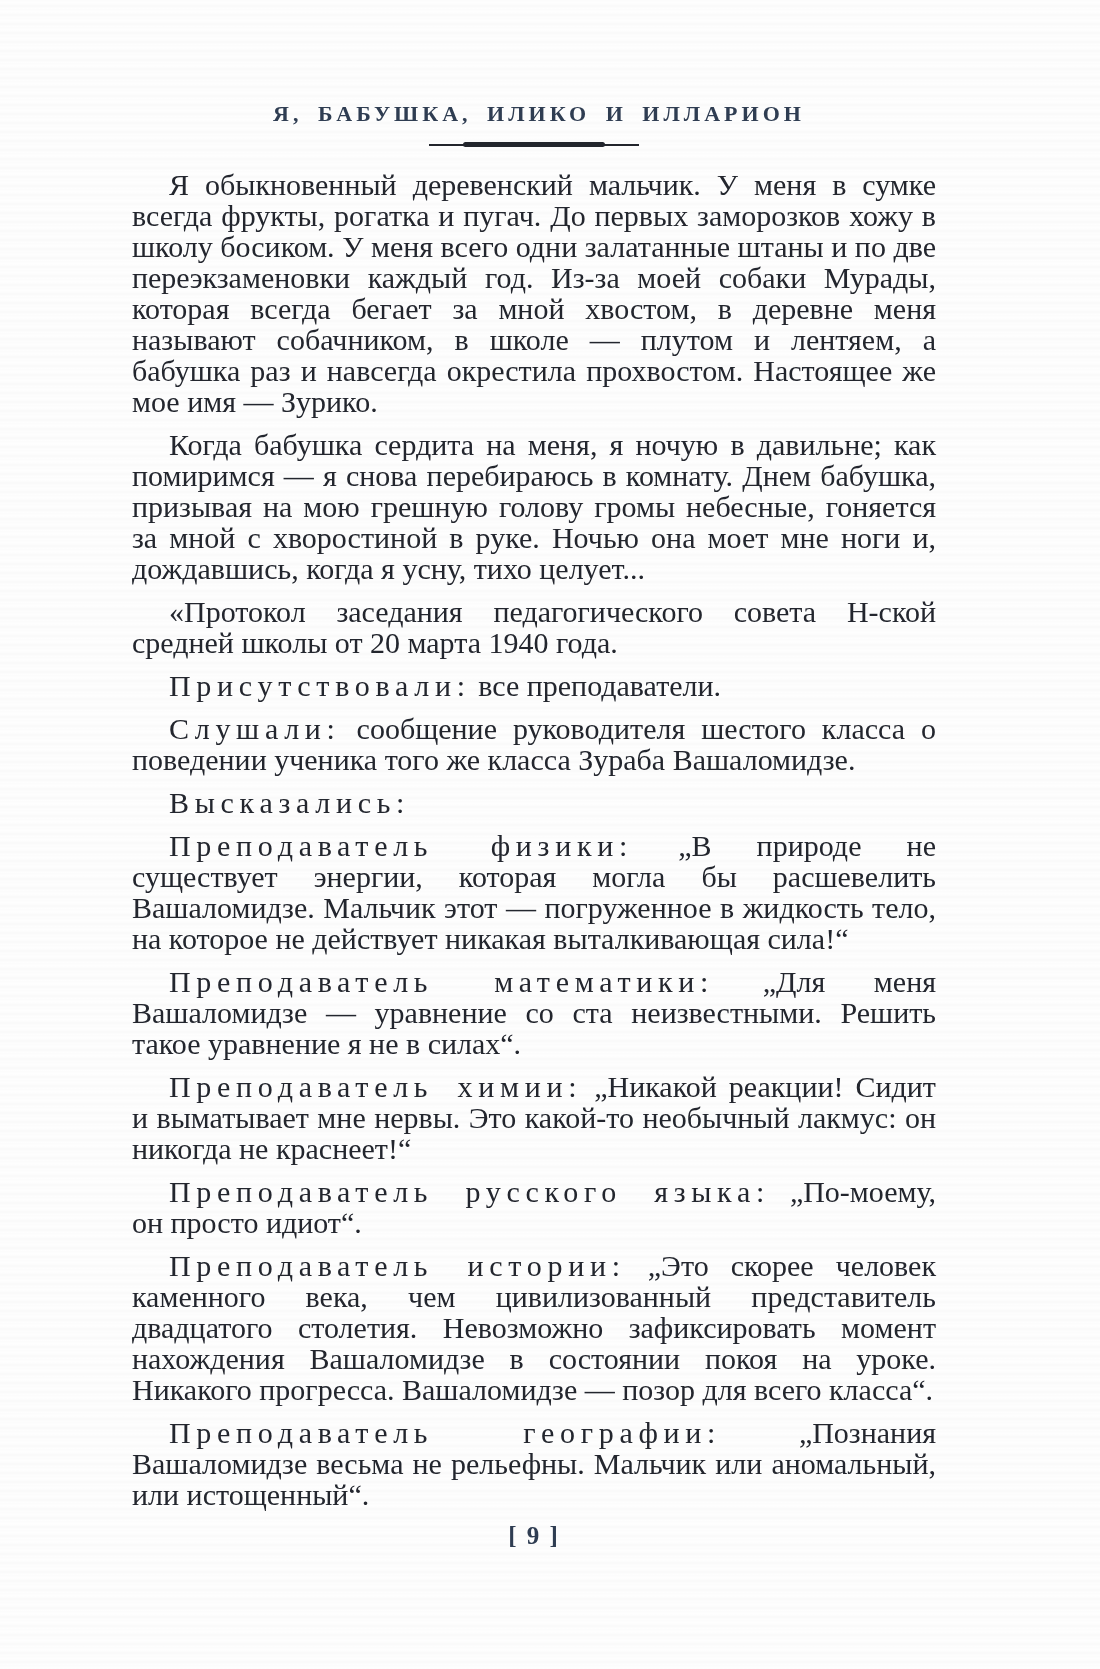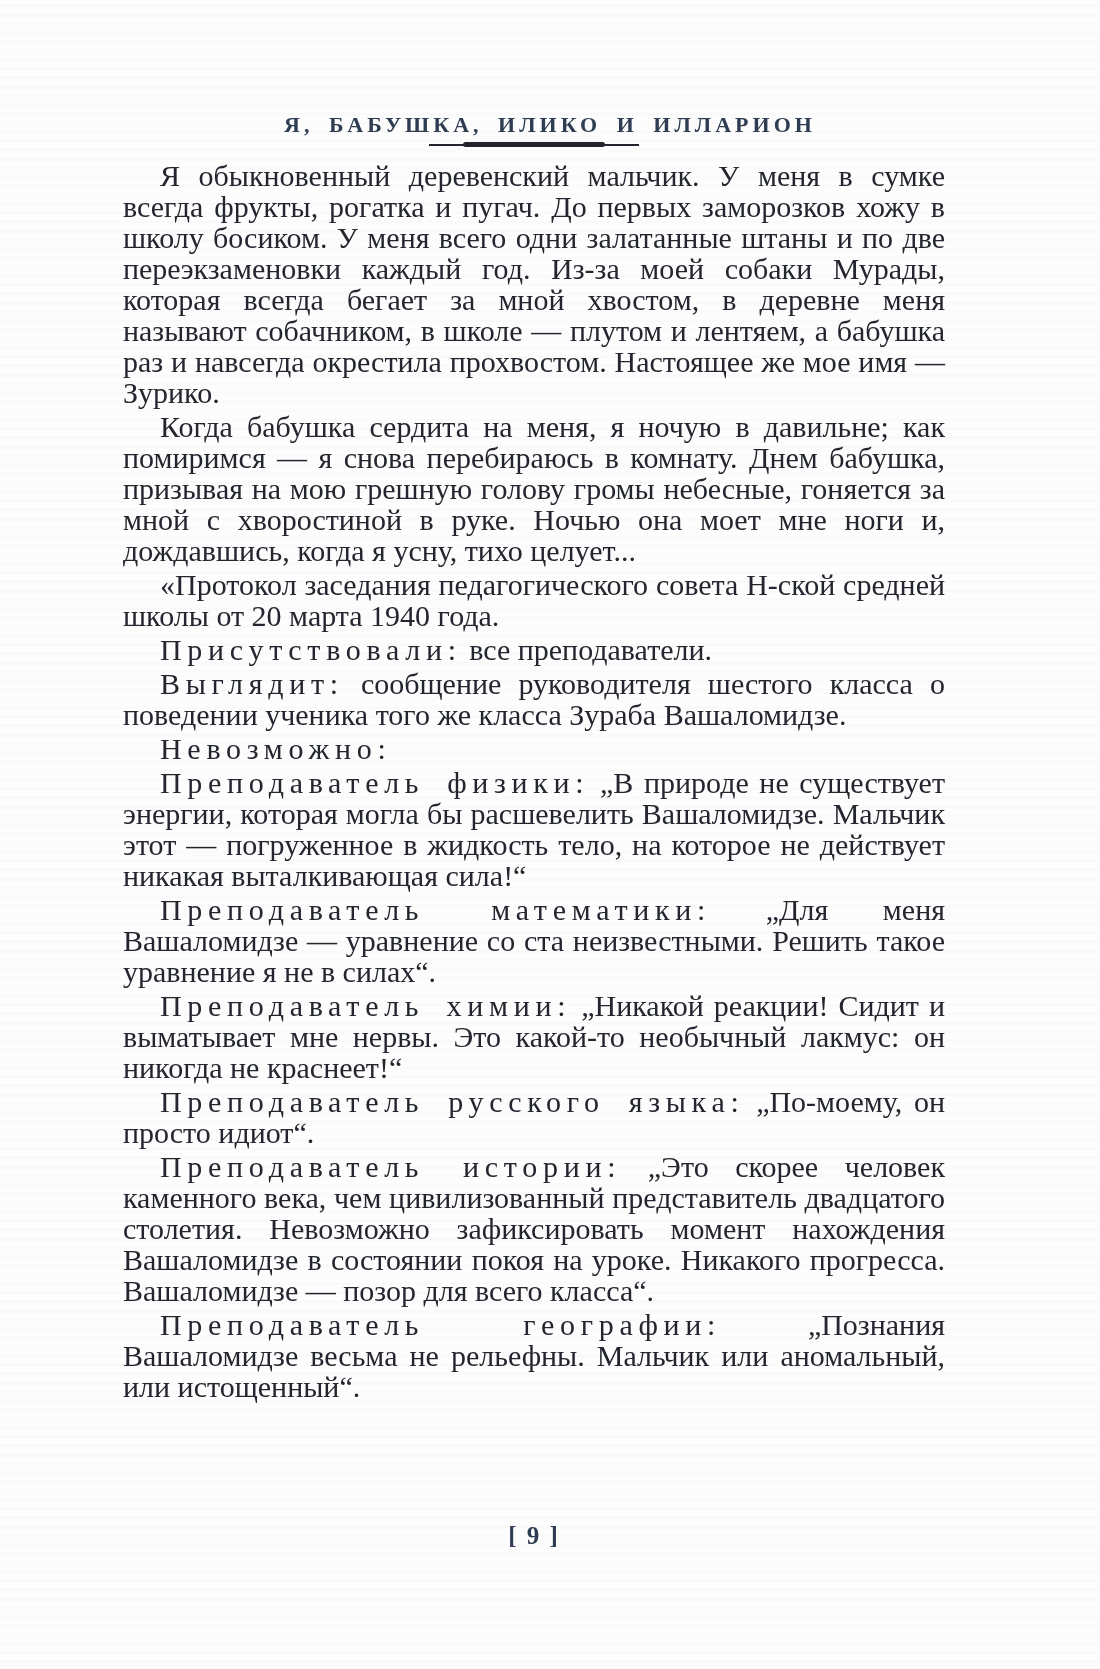--- a/index.html
+++ b/index.html
@@ -21,21 +21,21 @@
       repeating-linear-gradient(180deg,
         rgba(0,0,0,0.012) 0px, rgba(0,0,0,0.0) 3px,
         rgba(0,0,0,0.018) 6px, rgba(0,0,0,0.0) 9px),
       #fefefe;
   }
   .chapter-title {
     position: absolute;
     top: 96px;
     left: 120px;
     width: 828px;
-    margin: 16px;
+    margin: 5px;
     text-align: center;
     font-family: "Liberation Serif", serif;
     font-size: 22px;
     font-weight: bold;
     letter-spacing: 4px;
     word-spacing: 6px;
     color: var(--title_ink, #2f3d52);
   }
   .chapter-divider {
     position: absolute;
@@ -61,21 +61,21 @@
     position: absolute;
     top: 157px;
     left: 120px;
     width: 828px;
     color: var(--body_ink, #23262e);
     font-size: 30px;
     line-height: 31px;
     text-align: justify;
   }
   .body-text p {
-    margin: 3px;
+    margin: 12px;
     padding: 0;
     text-indent: 37px;
   }
   .body-text .spaced {
     letter-spacing: 0.19em;
     word-spacing: 0.22em;
   }
   .page-folio {
     position: absolute;
     top: 1522px;
@@ -97,22 +97,22 @@
   <div class="chapter-divider">
     <span class="thin-line"></span>
     <span class="thick-line"></span>
   </div>
 
   <div class="body-text" id="paragraphs">
       <p><span>Я обыкновенный деревенский мальчик. У меня в сумке всегда фрукты, рогатка и пугач. До первых заморозков хожу в школу босиком. У меня всего одни залатанные штаны и по две переэкзаменовки каждый год. Из-за моей собаки Мурады, которая всегда бегает за мной хвостом, в деревне меня называют собачником, в школе — плутом и лентяем, а бабушка раз и навсегда окрестила прохвостом. Настоящее же мое имя — Зурико.</span></p>
       <p><span>Когда бабушка сердита на меня, я ночую в давильне; как помиримся — я снова перебираюсь в комнату. Днем бабушка, призывая на мою грешную голову громы небесные, гоняется за мной с хворостиной в руке. Ночью она моет мне ноги и, дождавшись, когда я усну, тихо целует...</span></p>
       <p><span>«Протокол заседания педагогического совета Н-ской средней школы от 20 марта 1940 года.</span></p>
       <p><span class="spaced">Присутствовали:</span><span> все преподаватели.</span></p>
-      <p><span class="spaced">Выглядит:</span><span> сообщение руководителя шестого класса о поведении ученика того же класса Зураба Вашаломидзе.</span></p>
-      <p><span class="spaced">Невозможно:</span></p>
+      <p><span class="spaced">Слушали:</span><span> сообщение руководителя шестого класса о поведении ученика того же класса Зураба Вашаломидзе.</span></p>
+      <p><span class="spaced">Высказались:</span></p>
       <p><span class="spaced">Преподаватель физики:</span><span> „В природе не существует энергии, которая могла бы расшевелить Вашаломидзе. Мальчик этот — погруженное в жидкость тело, на которое не действует никакая выталкивающая сила!“</span></p>
       <p><span class="spaced">Преподаватель математики:</span><span> „Для меня Вашаломидзе — уравнение со ста неизвестными. Решить такое уравнение я не в силах“.</span></p>
       <p><span class="spaced">Преподаватель химии:</span><span> „Никакой реакции! Сидит и выматывает мне нервы. Это какой-то необычный лакмус: он никогда не краснеет!“</span></p>
       <p><span class="spaced">Преподаватель русского языка:</span><span> „По-моему, он просто идиот“.</span></p>
       <p><span class="spaced">Преподаватель истории:</span><span> „Это скорее человек каменного века, чем цивилизованный представитель двадцатого столетия. Невозможно зафиксировать момент нахождения Вашаломидзе в состоянии покоя на уроке. Никакого прогресса. Вашаломидзе — позор для всего класса“.</span></p>
       <p><span class="spaced">Преподаватель географии:</span><span> „Познания Вашаломидзе весьма не рельефны. Мальчик или аномальный, или истощенный“.</span></p>
     </div>
 
   <div class="page-folio">[ 9 ]</div>
 </div>

